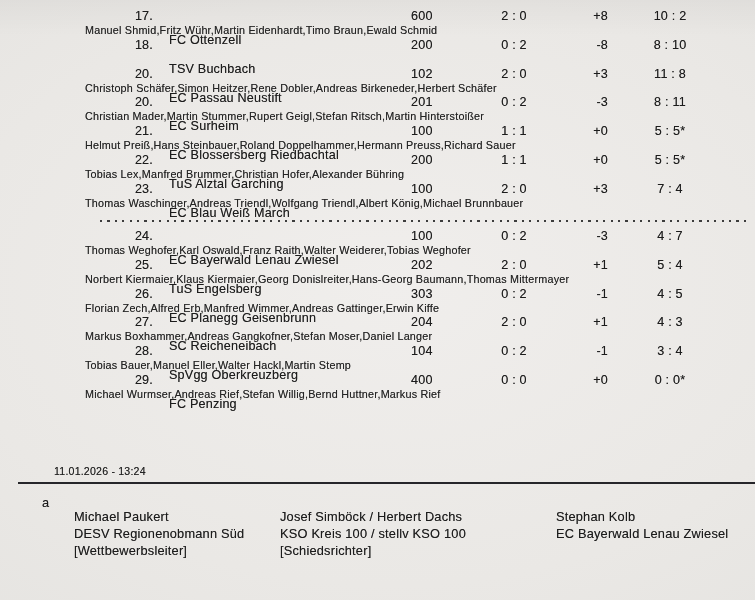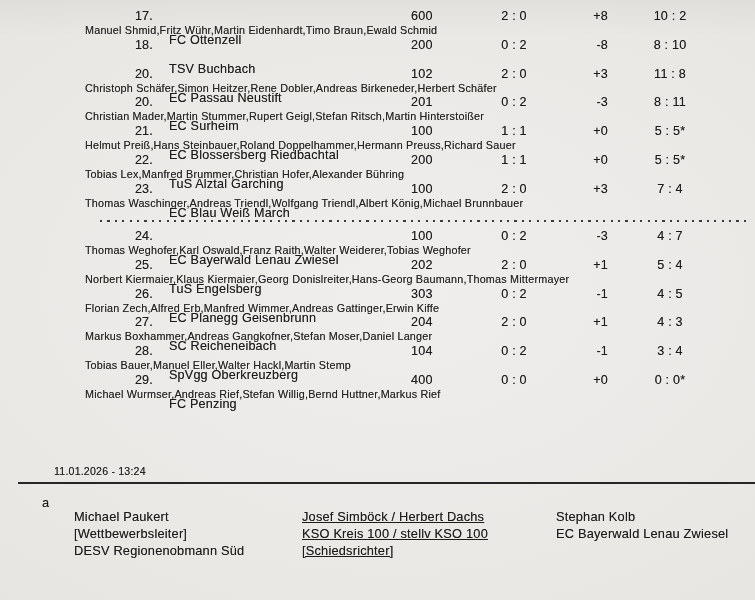--- a/index.html
+++ b/index.html
@@ -63,21 +63,21 @@
     background: #26262a;
   }
   .footer-note {
     position: absolute;
     top: 495px; left: 42px;
     font-size: 12.8px;
   }
   .signatories { position: absolute; top: 509px; left: 0; width: 755px; }
   .sig-col { position: absolute; top: 0; font-size: 12.8px; line-height: 16.8px; white-space: nowrap; }
   .sig-col-0 { left: 40px; margin-left: 34px; }
-  .sig-col-1 { left: 302px; text-decoration: underline; }
+  .sig-col-1 { left: 280px; }
   .sig-col-2 { left: 556px; }
 </style>
 </head>
 <body>
 
 <div class="paper">
 
   <div class="group group-1">
   <div class="row txt">
     <div class="main-line">
@@ -239,22 +239,22 @@
   </div>
 </div>
 
   <div class="timestamp txt">11.01.2026 - 13:24</div>
   <div class="footer-rule"></div>
   <div class="footer-note txt">a</div>
 
   <div class="signatories">
       <div class="sig-col sig-col-0 txt">
         <div class="sig-line">Michael Paukert</div>
+        <div class="sig-line">DESV Regionenobmann Süd</div>
         <div class="sig-line">[Wettbewerbsleiter]</div>
-        <div class="sig-line">DESV Regionenobmann Süd</div>
       </div>
       <div class="sig-col sig-col-1 txt">
         <div class="sig-line">Josef Simböck / Herbert Dachs</div>
         <div class="sig-line">KSO Kreis 100 / stellv KSO 100</div>
         <div class="sig-line">[Schiedsrichter]</div>
       </div>
       <div class="sig-col sig-col-2 txt">
         <div class="sig-line">Stephan Kolb</div>
         <div class="sig-line">EC Bayerwald Lenau Zwiesel</div>
       </div>

